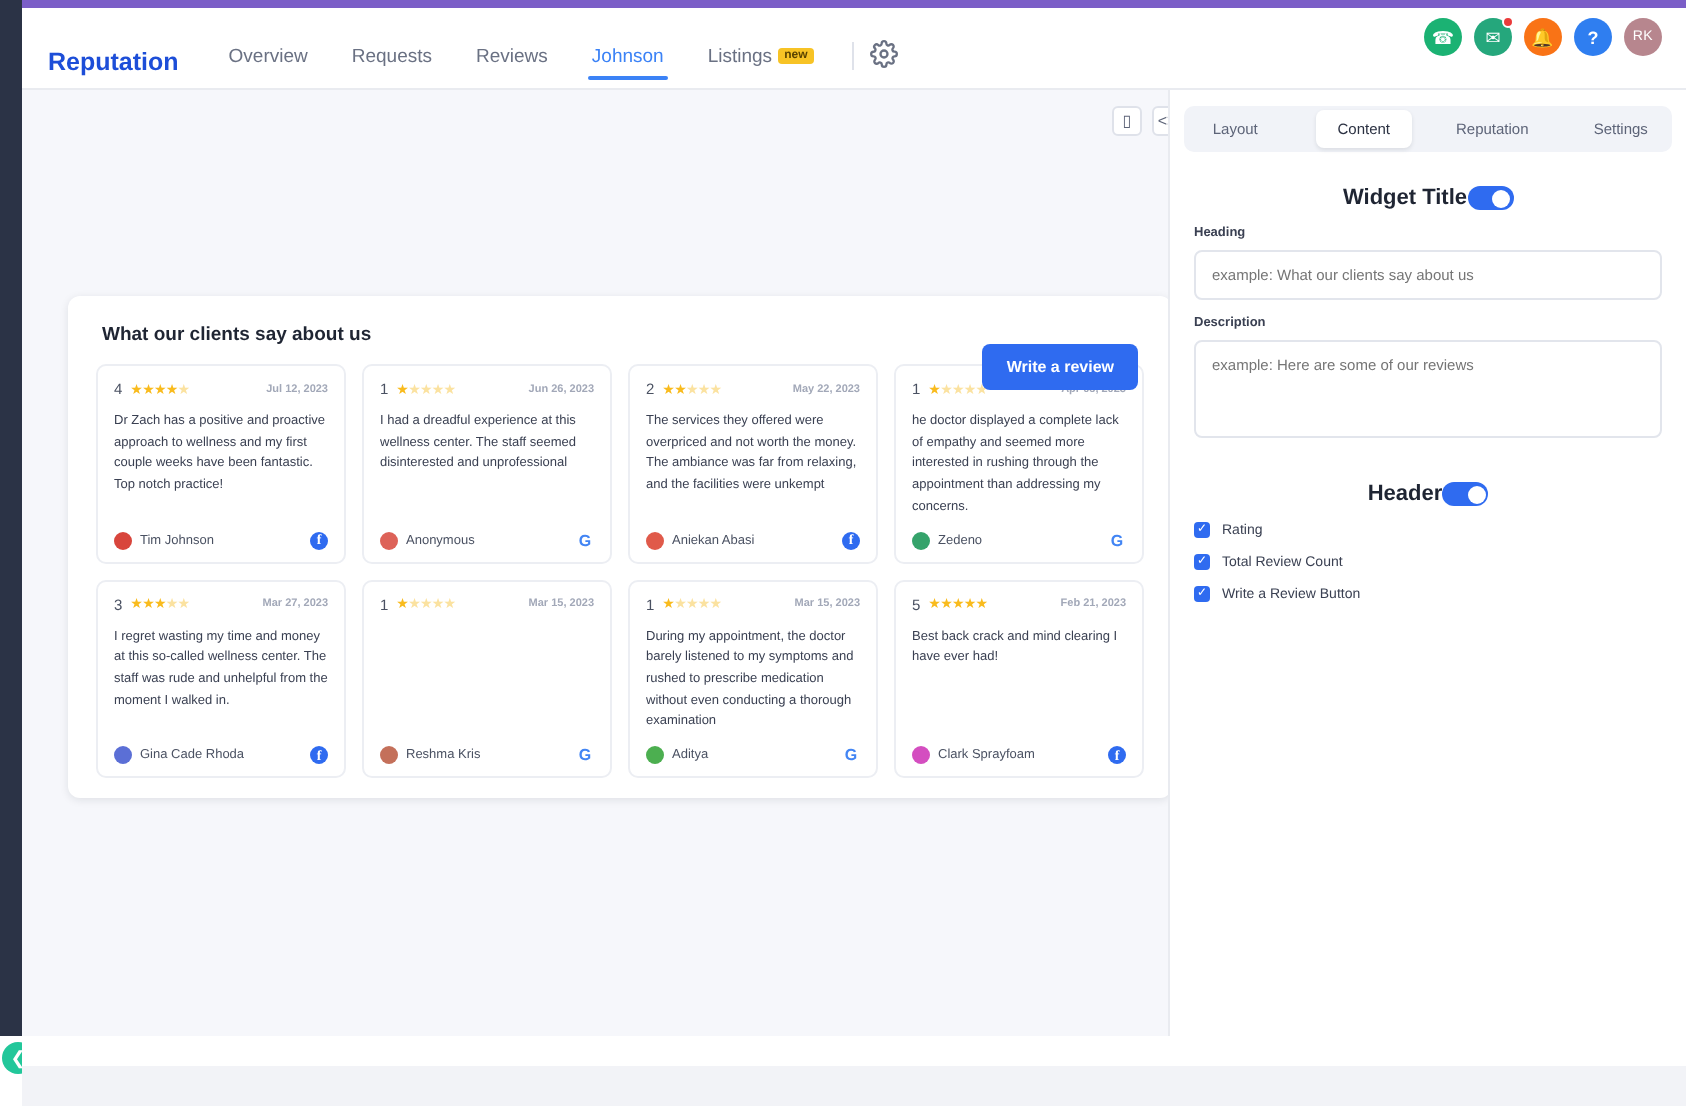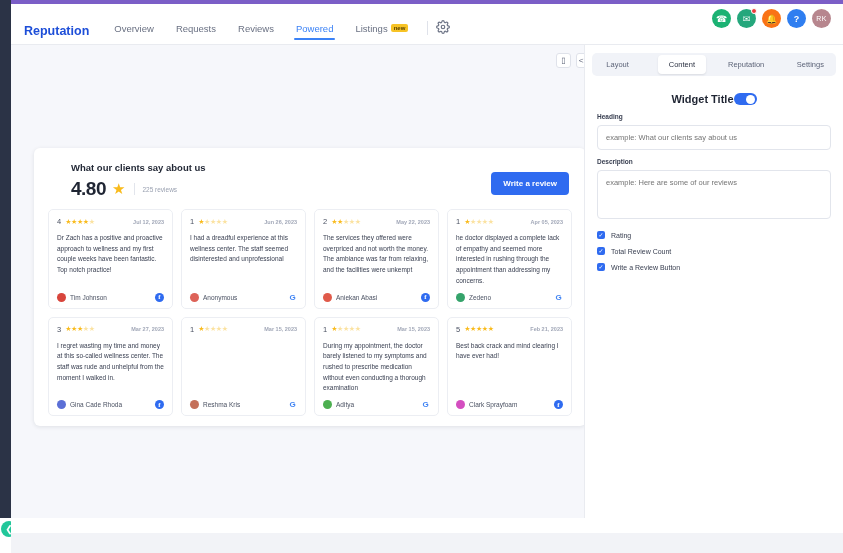--- a/index.html
+++ b/index.html
@@ -54,21 +54,21 @@
 
   
   .preview-col { position:absolute; left:0; top:0; width:584px; bottom:0; }
   .device-bar { position:absolute; right:4px; top:8px; display:flex; gap:5px; }
   .device-btn { width:15px; height:15px; border:1px solid #dfe2ea; border-radius:3px;
                 background:#fff; display:flex; align-items:center; justify-content:center;
                 color:#5d6478; font-size:8px; cursor:pointer; }
 
   .widget-card { position:absolute; left:23px; top:103px; width:552px; background:#fff;
                  border-radius:6px; box-shadow:0 1px 4px rgba(20,25,40,.10); overflow:hidden; }
-  .widget-head { padding:14px 17px 9px;margin-left:20px; }
+  .widget-head { padding:14px 17px 9px; }
   .widget-title { font-size:9.5px; font-weight:bold; color:#1f2533; }
   .rating-row { display:flex; align-items:center; margin-top:5px; }
   .rating-num { font-size:19px; font-weight:bold; color:#1f2533; letter-spacing:-.5px; }
   .rating-star { color:#f9bb1d; font-size:15px; margin-left:6px; }
   .rating-sep { width:1px; height:12px; background:#e2e5ec; margin:0 7px 0 9px; }
   .rating-count { font-size:6.5px; color:#9aa1b1; }
   .write-btn { position:absolute; right:17px; top:24px; background:#2f6bf0; color:#fff;
                font-size:8px; font-weight:bold; border:none; border-radius:4px;
                padding:7px 12px; cursor:pointer; }
 
@@ -137,21 +137,21 @@
   <div class="purple-strip"></div>
   <div class="left-rail"></div>
   <div class="rail-collapse">❮</div>
 
   <div class="header">
     <div class="nav">
       <div class="nav-title">Reputation</div>
       <div class="nav-item"><span>Overview</span></div>
       <div class="nav-item"><span>Requests</span></div>
       <div class="nav-item"><span>Reviews</span></div>
-      <div class="nav-item active"><span>Powered</span></div>
+      <div class="nav-item active"><span>Johnson</span></div>
       <div class="nav-item">
         <span>Listings</span><span class="badge-new">new</span>
       </div>
       <div class="nav-sep"></div>
       <div class="gear">
         <svg viewBox="0 0 24 24" width="14" height="14" fill="none" stroke="#6a7183" stroke-width="2">
           <circle cx="12" cy="12" r="3"></circle>
           <path d="M19.4 15a1.65 1.65 0 0 0 .33 1.82l.06.06a2 2 0 1 1-2.83 2.83l-.06-.06a1.65 1.65 0 0 0-1.82-.33 1.65 1.65 0 0 0-1 1.51V21a2 2 0 1 1-4 0v-.09A1.65 1.65 0 0 0 9 19.4a1.65 1.65 0 0 0-1.82.33l-.06.06a2 2 0 1 1-2.83-2.83l.06-.06a1.65 1.65 0 0 0 .33-1.82 1.65 1.65 0 0 0-1.51-1H3a2 2 0 1 1 0-4h.09A1.65 1.65 0 0 0 4.6 9a1.65 1.65 0 0 0-.33-1.82l-.06-.06a2 2 0 1 1 2.83-2.83l.06.06A1.65 1.65 0 0 0 9 4.6a1.65 1.65 0 0 0 1-1.51V3a2 2 0 1 1 4 0v.09a1.65 1.65 0 0 0 1 1.51 1.65 1.65 0 0 0 1.82-.33l.06-.06a2 2 0 1 1 2.83 2.83l-.06.06a1.65 1.65 0 0 0-.33 1.82V9a1.65 1.65 0 0 0 1.51 1H21a2 2 0 1 1 0 4h-.09a1.65 1.65 0 0 0-1.51 1z"></path>
         </svg>
       </div>
@@ -175,26 +175,20 @@
     <div class="preview-col">
 
       <div class="device-bar">
         <div class="device-btn">▯</div>
         <div class="device-btn">&lt;&gt;</div>
       </div>
 
       <div class="widget-card">
         <div class="widget-head">
           <div class="widget-title">What our clients say about us</div>
-          <div class="rating-row">
-            <span class="rating-num">4.80</span>
-            <span class="rating-star">★</span>
-            <span class="rating-sep"></span>
-            <span class="rating-count">225 reviews</span>
-          </div>
           <button class="write-btn">Write a review</button>
         </div>
 
         <div class="cards-grid">
             <div class="rcard">
               <div class="rcard-top">
                 <div class="rc-left">
                   <span class="rc-score">4</span>
                   <span class="stars"><span class="">★</span><span class="">★</span><span class="">★</span><span class="">★</span><span class="off">★</span></span>
                 </div>
@@ -346,20 +340,24 @@
           <span class="sec-title">Widget Title</span>
           <span class="toggle"></span>
         </div>
         <div class="fld-label">Heading</div>
         <input class="inp" placeholder="example: What our clients say about us" style="">
         <div class="fld-label">Description</div>
         <textarea class="inp ta" placeholder="example: Here are some of our reviews" style=""></textarea>
       </div>
 
       <div class="sec">
+        <div class="sec-head">
+          <span class="sec-title">Header</span>
+          <span class="toggle"></span>
+        </div>
         <div class="chk-row">
           <span class="chk">✓</span>
           <span class="chk-label">Rating</span>
         </div>
         <div class="chk-row">
           <span class="chk">✓</span>
           <span class="chk-label">Total Review Count</span>
         </div>
         <div class="chk-row">
           <span class="chk">✓</span>

